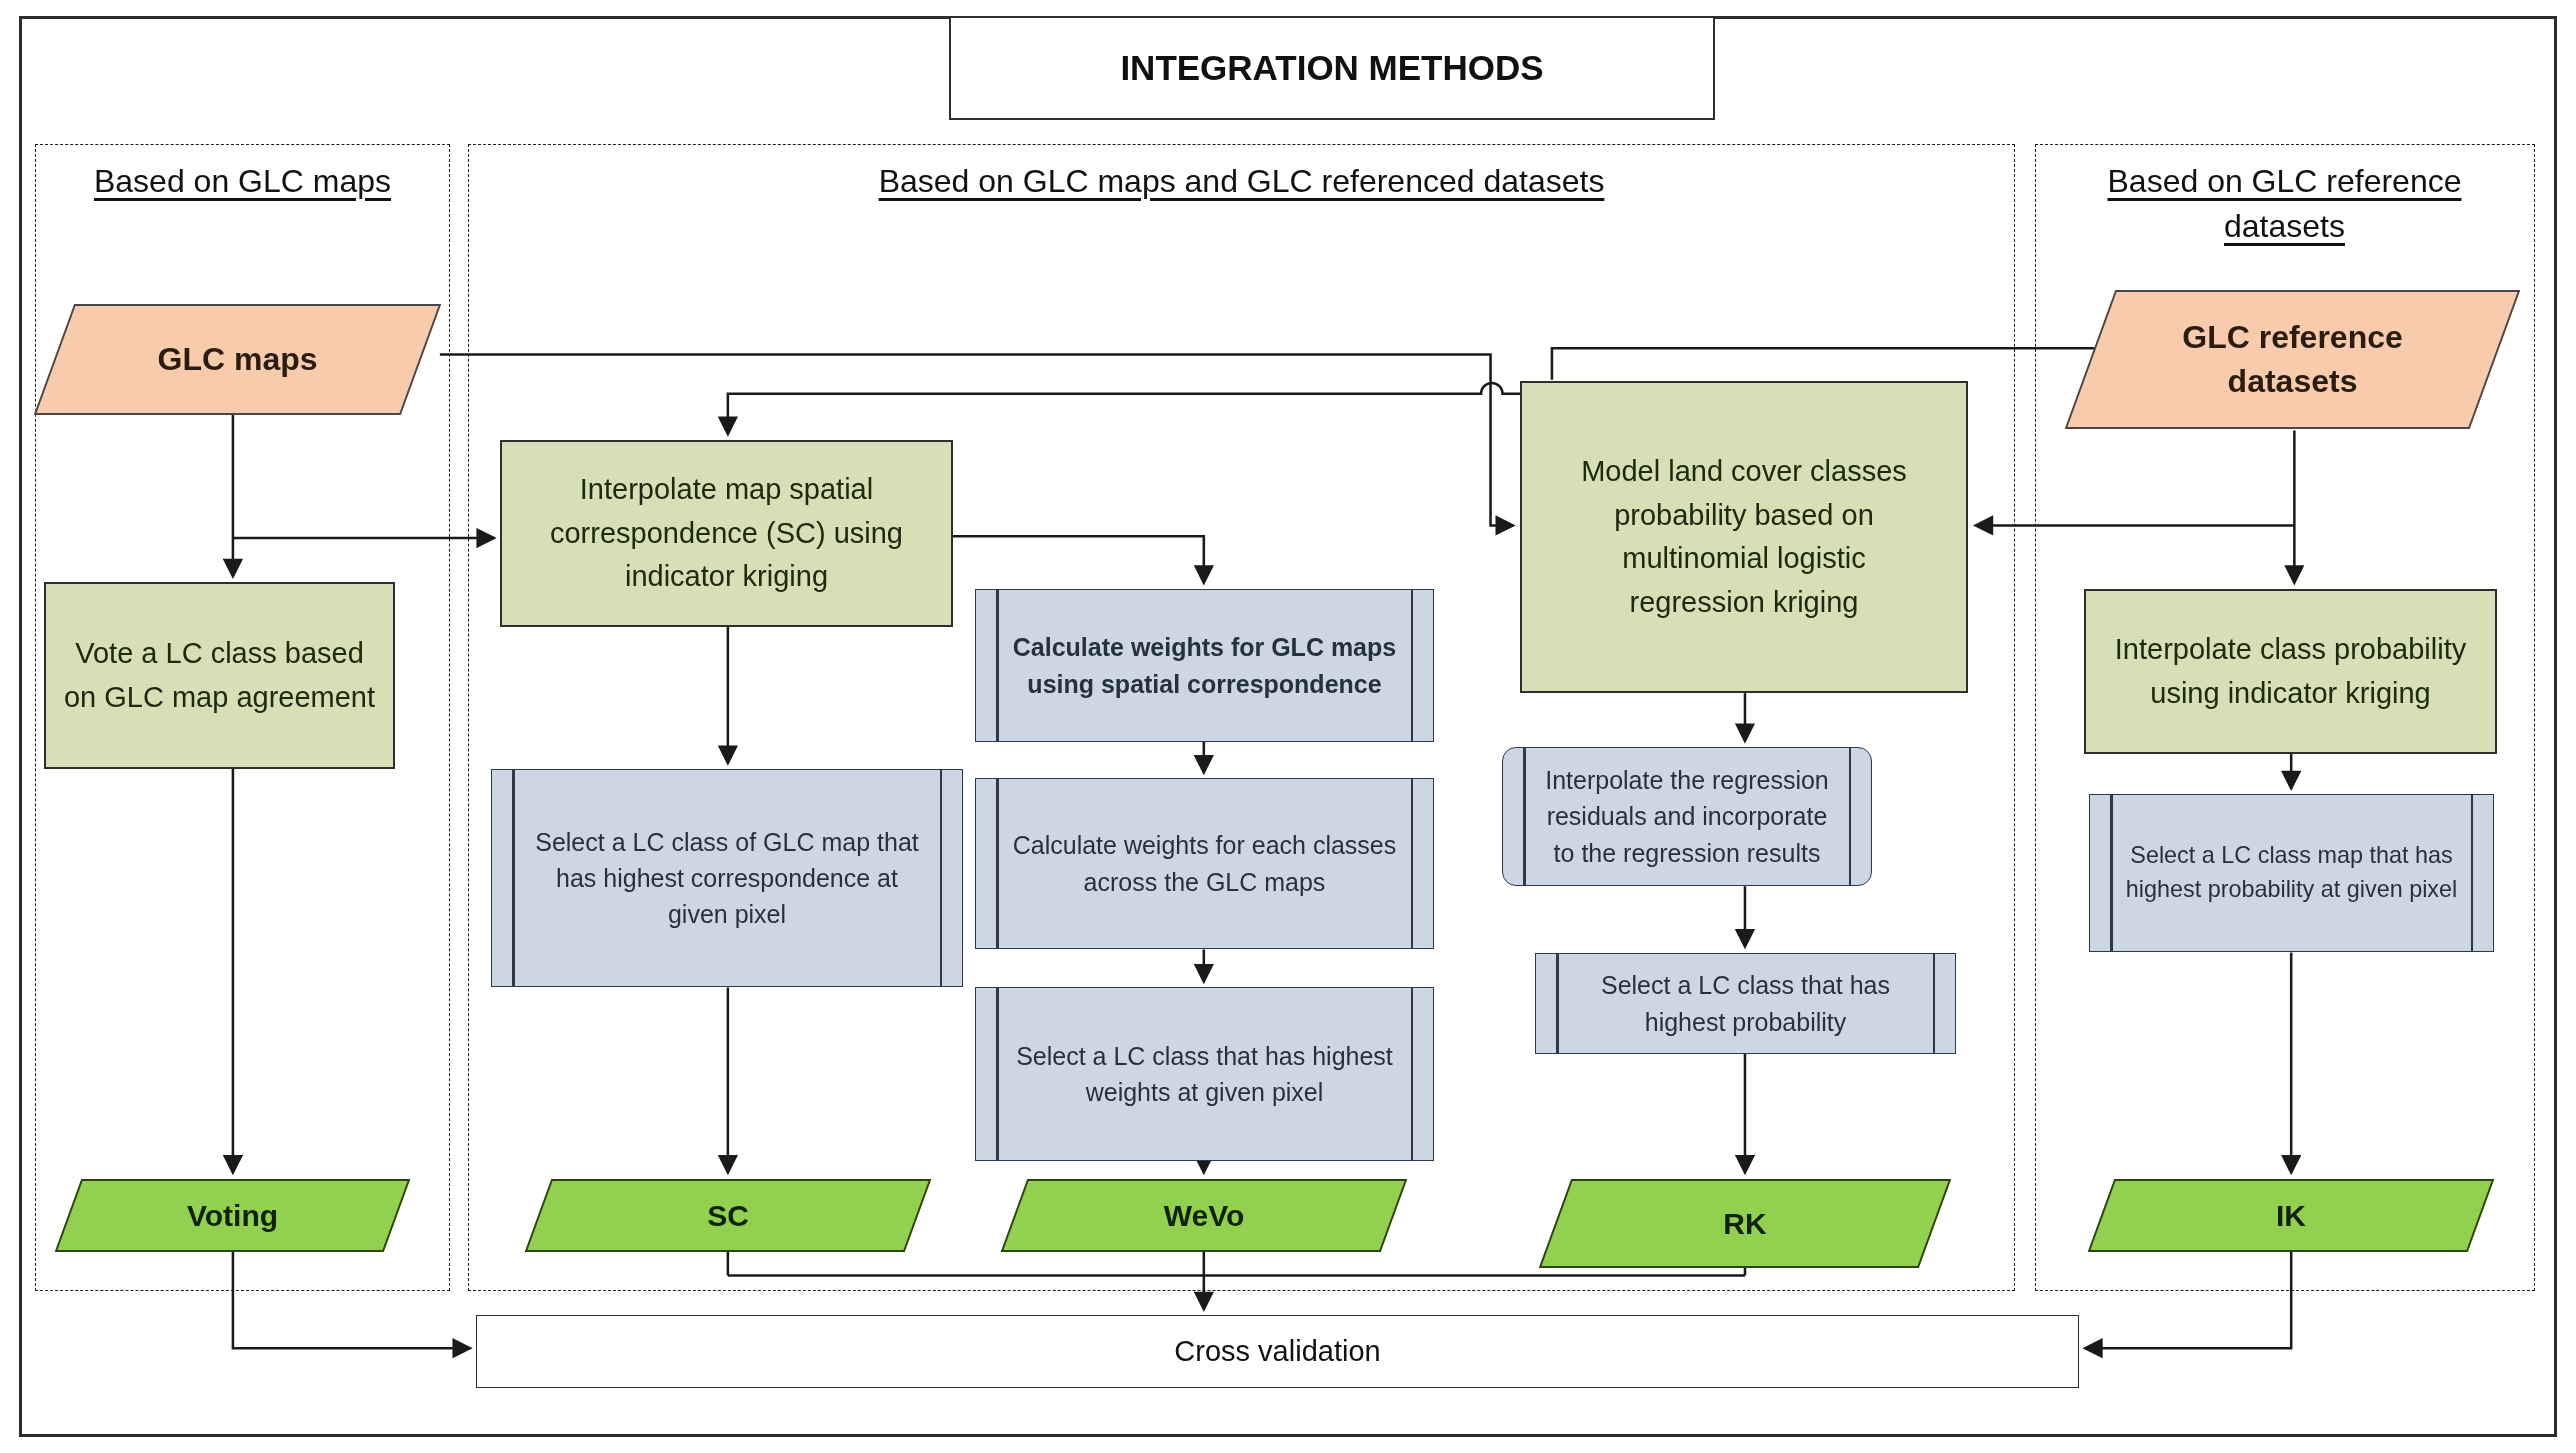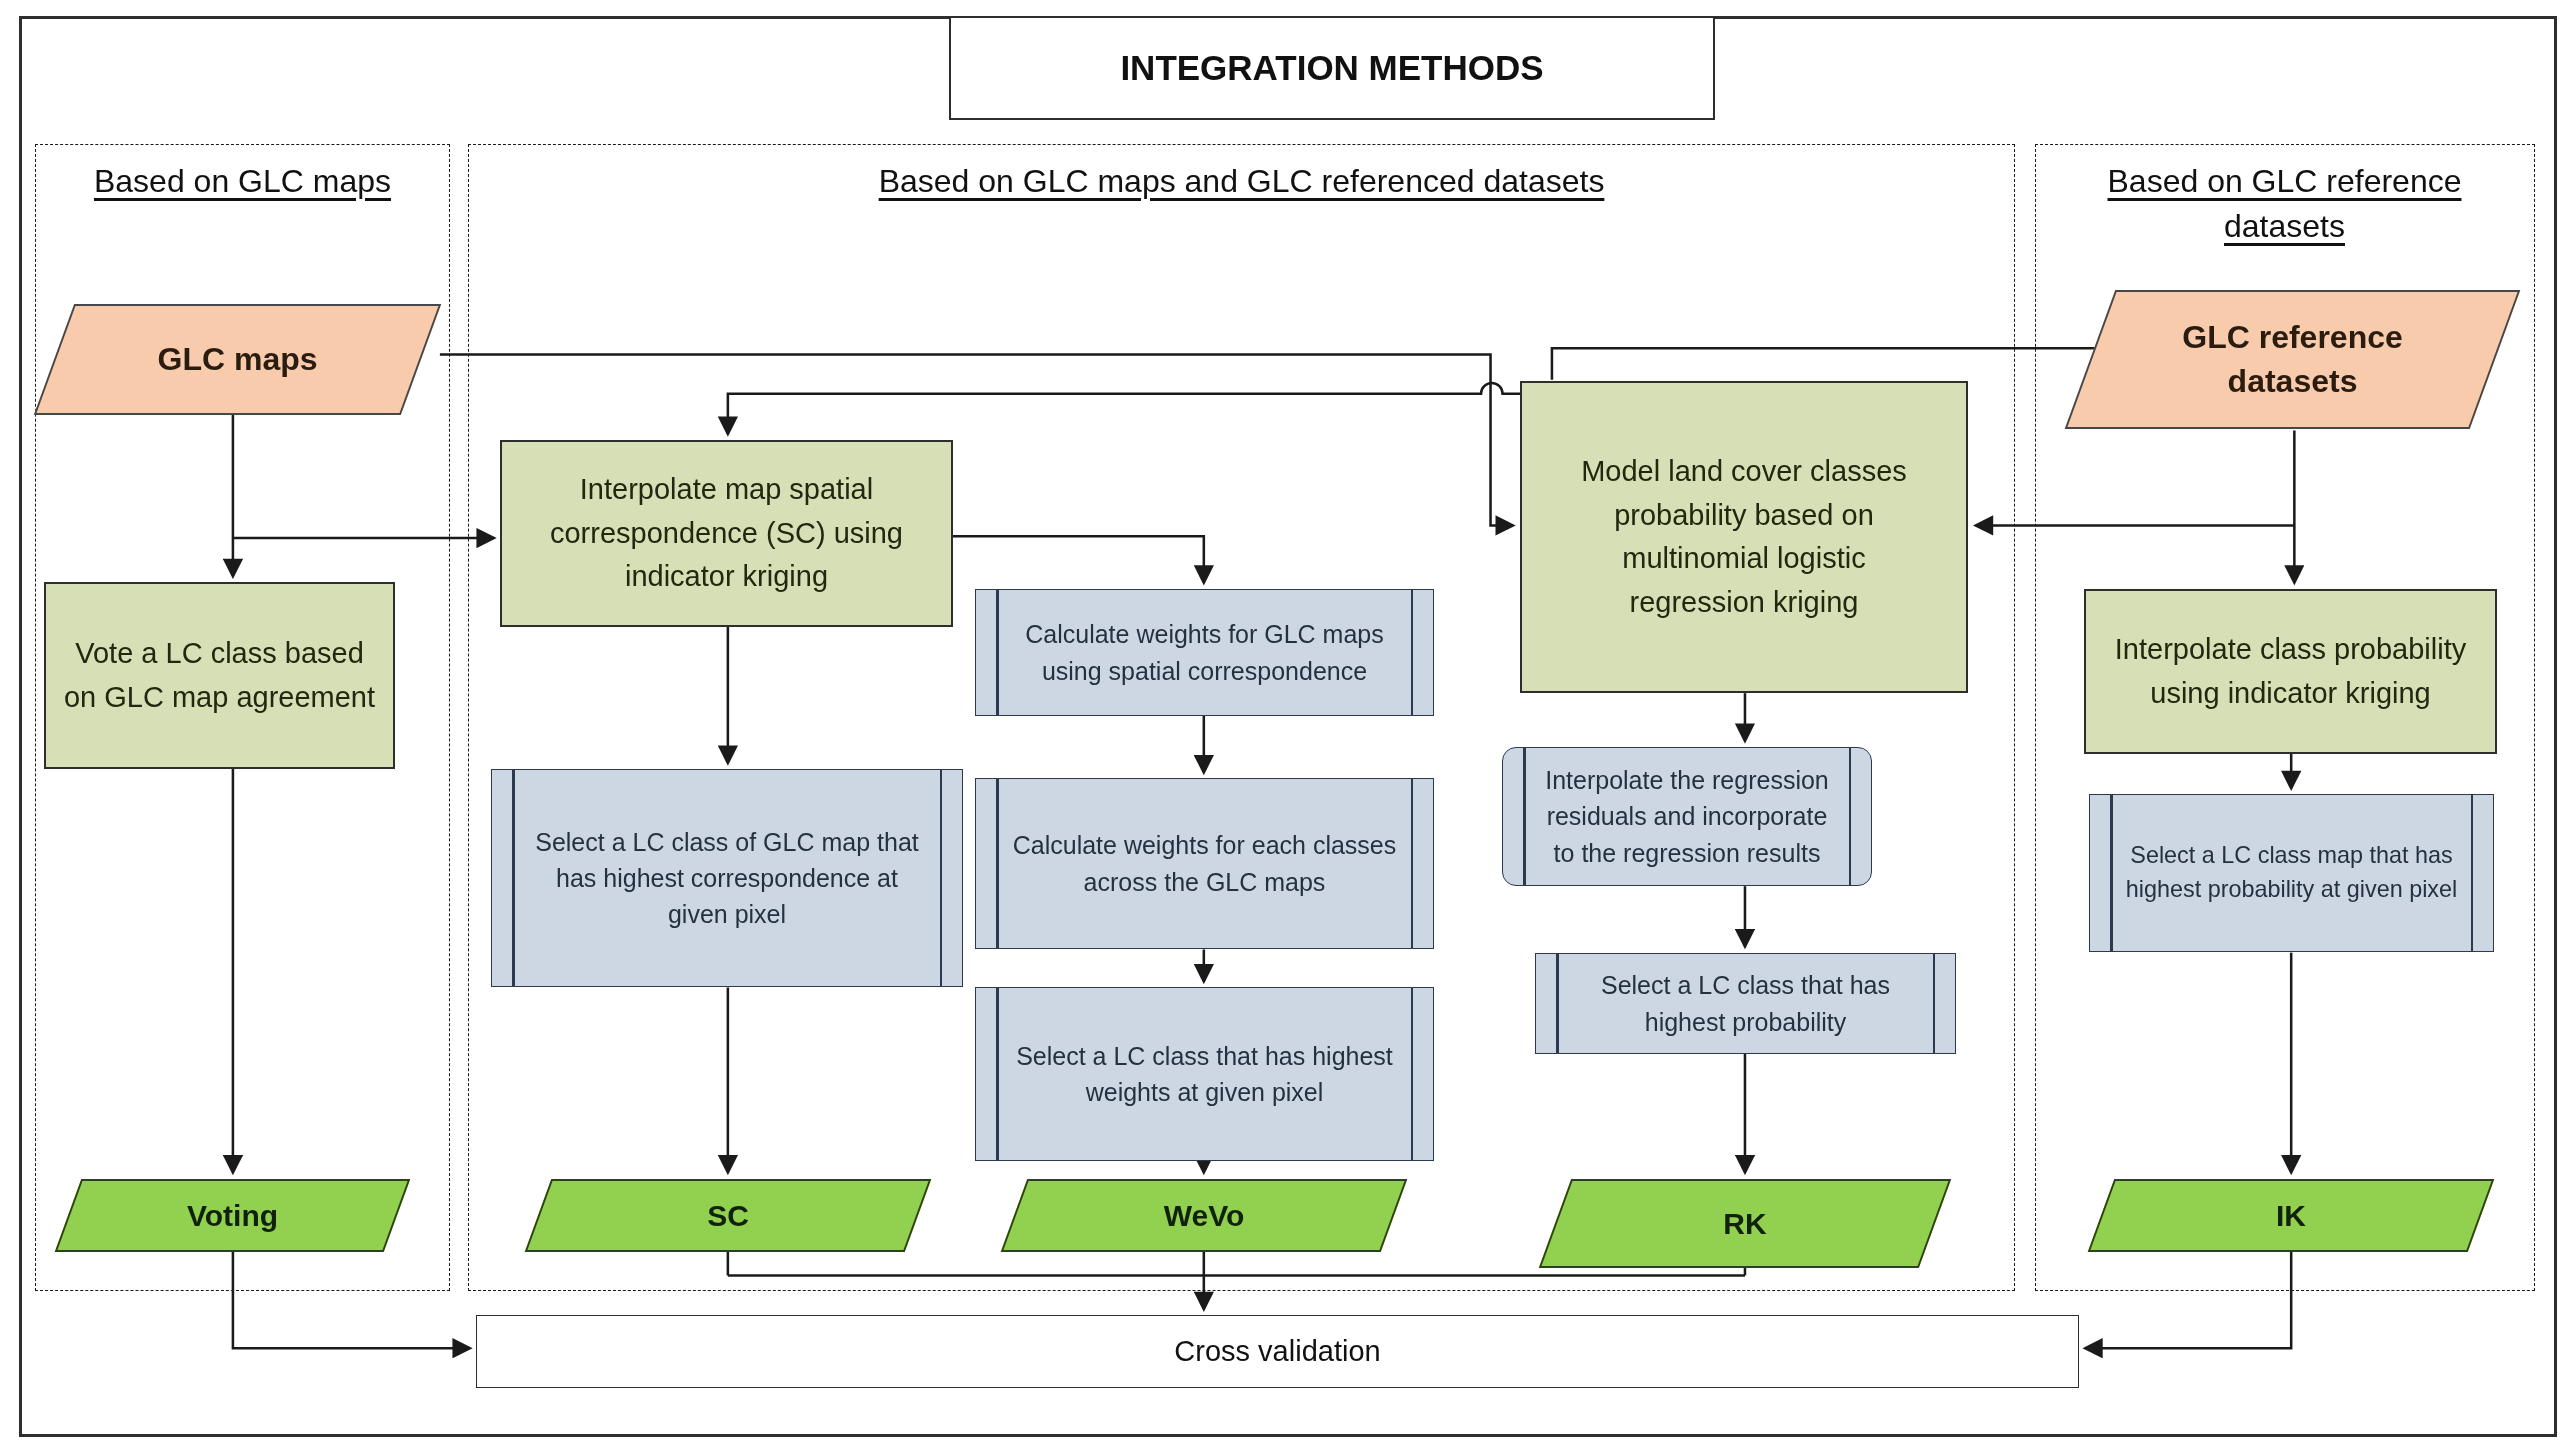--- a/index.html
+++ b/index.html
@@ -34,21 +34,21 @@
       box-sizing:border-box;display:flex;align-items:center;justify-content:center;font-size:29px;color:#111;z-index:2;}
   
   #glc-maps{left:54px;top:304px;width:367px;height:111px;}
   #glc-ref{left:2090px;top:290px;width:405px;height:139px;}
   #glc-ref .plabel span{display:inline-block;max-width:272px;}
   #vote{left:44px;top:582px;width:351px;height:187px;}
   #sc-process{left:500px;top:440px;width:453px;height:187px;}
   #rk-process{left:1520px;top:381px;width:448px;height:312px;padding:0 44px;text-align:center;}
   #ik-process{left:2084px;top:589px;width:413px;height:165px;}
   #sc-step{left:491px;top:769px;width:472px;height:218px;}
-  #wevo-step1{left:975px;top:589px;width:459px;height:127px;}
+  #wevo-step1{left:975px;top:589px;width:459px;height:153px;font-weight:bold;}
   #wevo-step2{left:975px;top:778px;width:459px;height:171px;}
   #wevo-step3{left:975px;top:987px;width:459px;height:174px;}
   #rk-step1{left:1502px;top:747px;width:370px;height:139px;border-radius:14px;}
   #rk-step2{left:1535px;top:953px;width:421px;height:101px;}
   #ik-step{left:2089px;top:794px;width:405px;height:158px;font-size:23.4px;}
   #p-voting{left:68px;top:1179px;width:329px;height:73px;}
   #p-sc{left:538px;top:1179px;width:380px;height:73px;}
   #p-wevo{left:1014px;top:1179px;width:380px;height:73px;}
   #p-rk{left:1555px;top:1179px;width:380px;height:89px;}
   #p-ik{left:2101px;top:1179px;width:380px;height:73px;}

